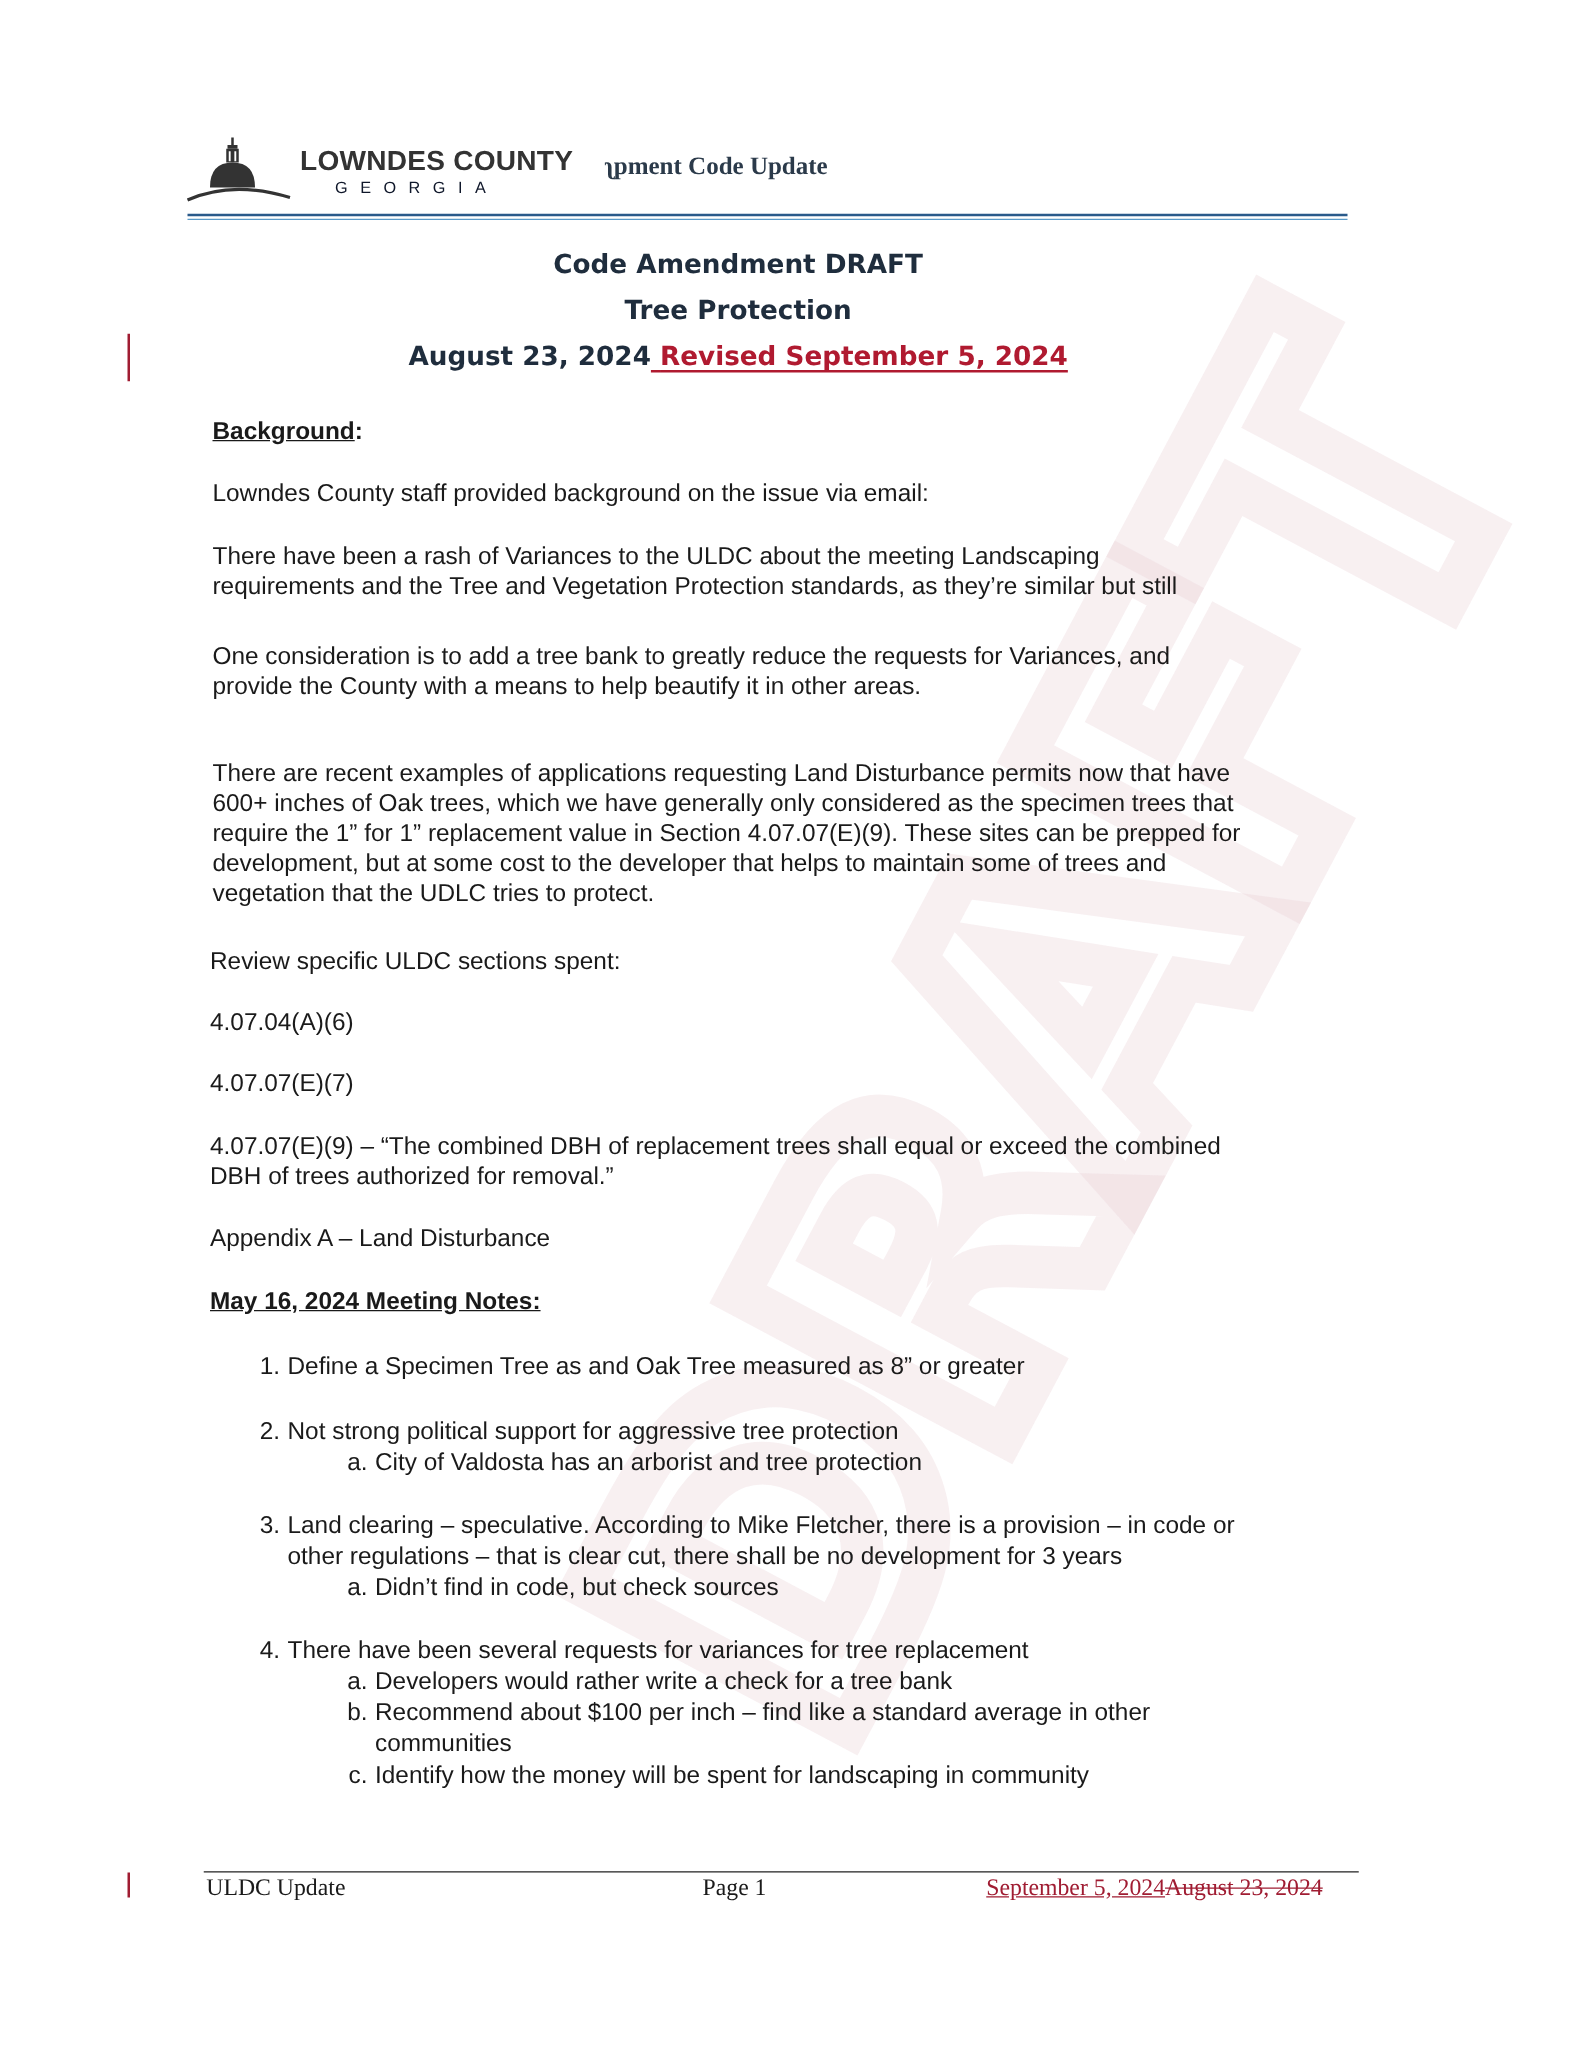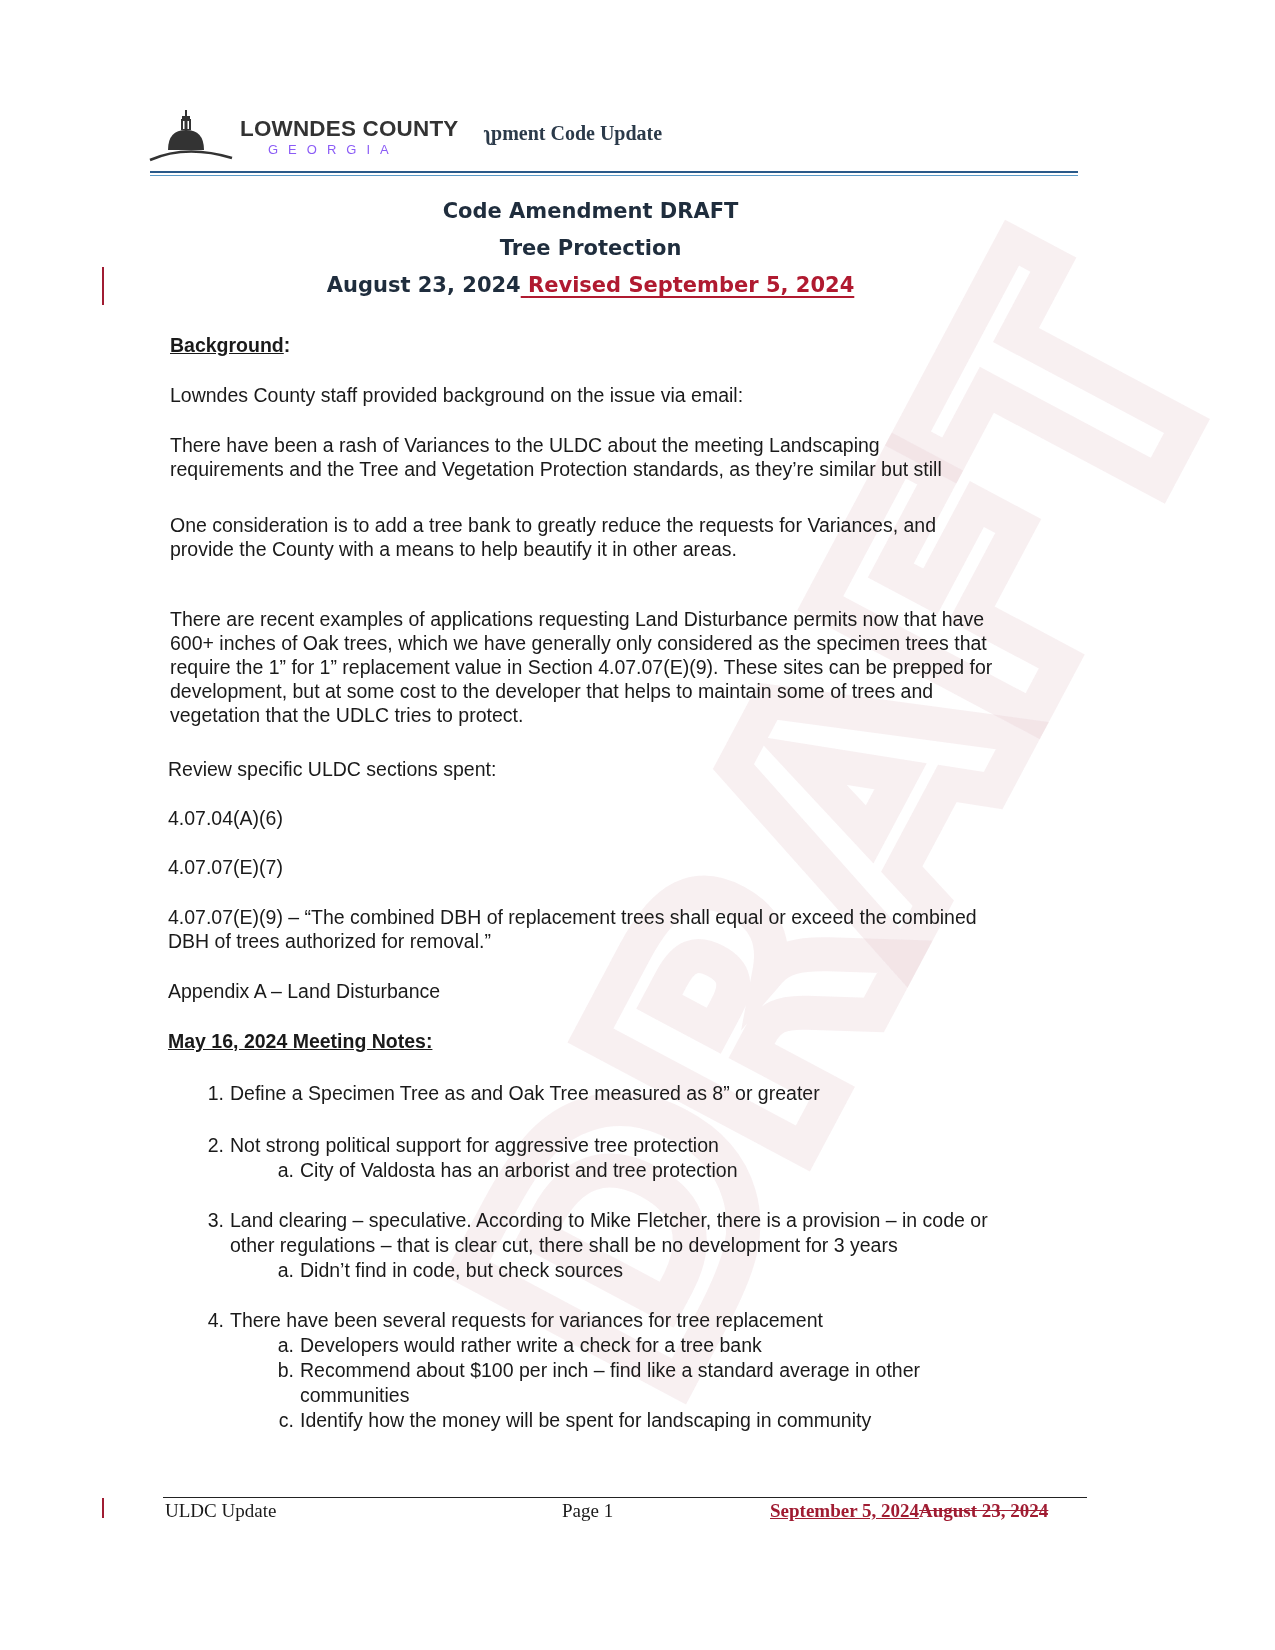--- a/index.html
+++ b/index.html
@@ -5,21 +5,21 @@
     html, body { margin: 0; padding: 0; background: #ffffff; }
     body { width: 1275px; height: 1650px; position: relative; overflow: hidden; font-family: "Liberation Sans", sans-serif; color: #1a1a1a; }
     .abs { position: absolute; }
 
     
     .watermark { position: absolute; left: 250px; top: 640px; font-family: "DejaVu Sans", sans-serif; font-weight: bold; font-size: 330px; color: transparent; -webkit-text-stroke: 34px rgba(230,200,205,0.35); transform: rotate(-62deg); transform-origin: center; letter-spacing: -10px; pointer-events: none; opacity: 0.8; }
 
     
     .logo { left: 148px; top: 108px; width: 86px; height: 56px; }
     .county-name { left: 240px; top: 116px; font-family: "Liberation Sans", sans-serif; font-weight: bold; font-size: 22px; color: #333; letter-spacing: 0.2px; transform: scaleX(1.02); transform-origin: left; }
-    .county-state { left: 268px; top: 142px; font-family: "Liberation Sans", sans-serif; font-size: 13px; color: #8b5cf6; letter-spacing: 10px; }
+    .county-state { left: 268px; top: 142px; font-family: "Liberation Sans", sans-serif; font-size: 13px; color: #0f172a; letter-spacing: 10px; }
     .header-title { left: 484px; top: 122px; font-family: "Liberation Serif", serif; font-weight: bold; font-size: 20px; color: #2b3a4a; }
     .header-rule { left: 150px; top: 171px; width: 928px; height: 0; border-top: 2px solid #2a5a8a; }
     .header-rule2 { left: 150px; top: 175px; width: 928px; height: 0; border-top: 1px solid #5a9ac8; }
 
     
     .title-line { left: 0; width: 1181px; text-align: center; font-family: "DejaVu Sans", sans-serif; font-weight: bold; font-size: 21px; color: #1f2d3d; }
     .title1 { top: 199px; }
     .title2 { top: 236px; }
     .title3 { top: 273px; }
     .revised { color: #b01a30; text-decoration: underline; text-decoration-thickness: 2px; text-underline-offset: 4px; }
@@ -33,21 +33,21 @@
     .heading { font-weight: bold; text-decoration: underline; }
     .li { position: absolute; font-size: 19.5px; line-height: 24px; color: #1a1a1a; }
     .li .num { position: absolute; left: 0; width: 28px; text-align: right; }
     .li .txt { position: absolute; left: 34px; }
 
     
     .footer-rule { left: 163px; top: 1497px; width: 924px; border-top: 1.5px solid #222; height: 0; }
     .footer { top: 1500px; font-family: "Liberation Serif", serif; font-size: 19px; color: #1a1a1a; }
     .f-left { left: 165px; }
     .f-center { left: 562px; }
-    .f-right { left: 770px; color: #a01c32; font-weight: bold; }
+    .f-right { left: 789px; color: #a01c32; }
     .f-right .ins { text-decoration: underline; }
     .f-right .del { text-decoration: line-through; }
   </style>
 </head>
 <body>
 
 <div class="watermark">DRAFT</div>
 
 <svg class="abs logo" viewBox="0 0 86 56">
   <rect x="37" y="2" width="2" height="6" fill="#333"></rect>

